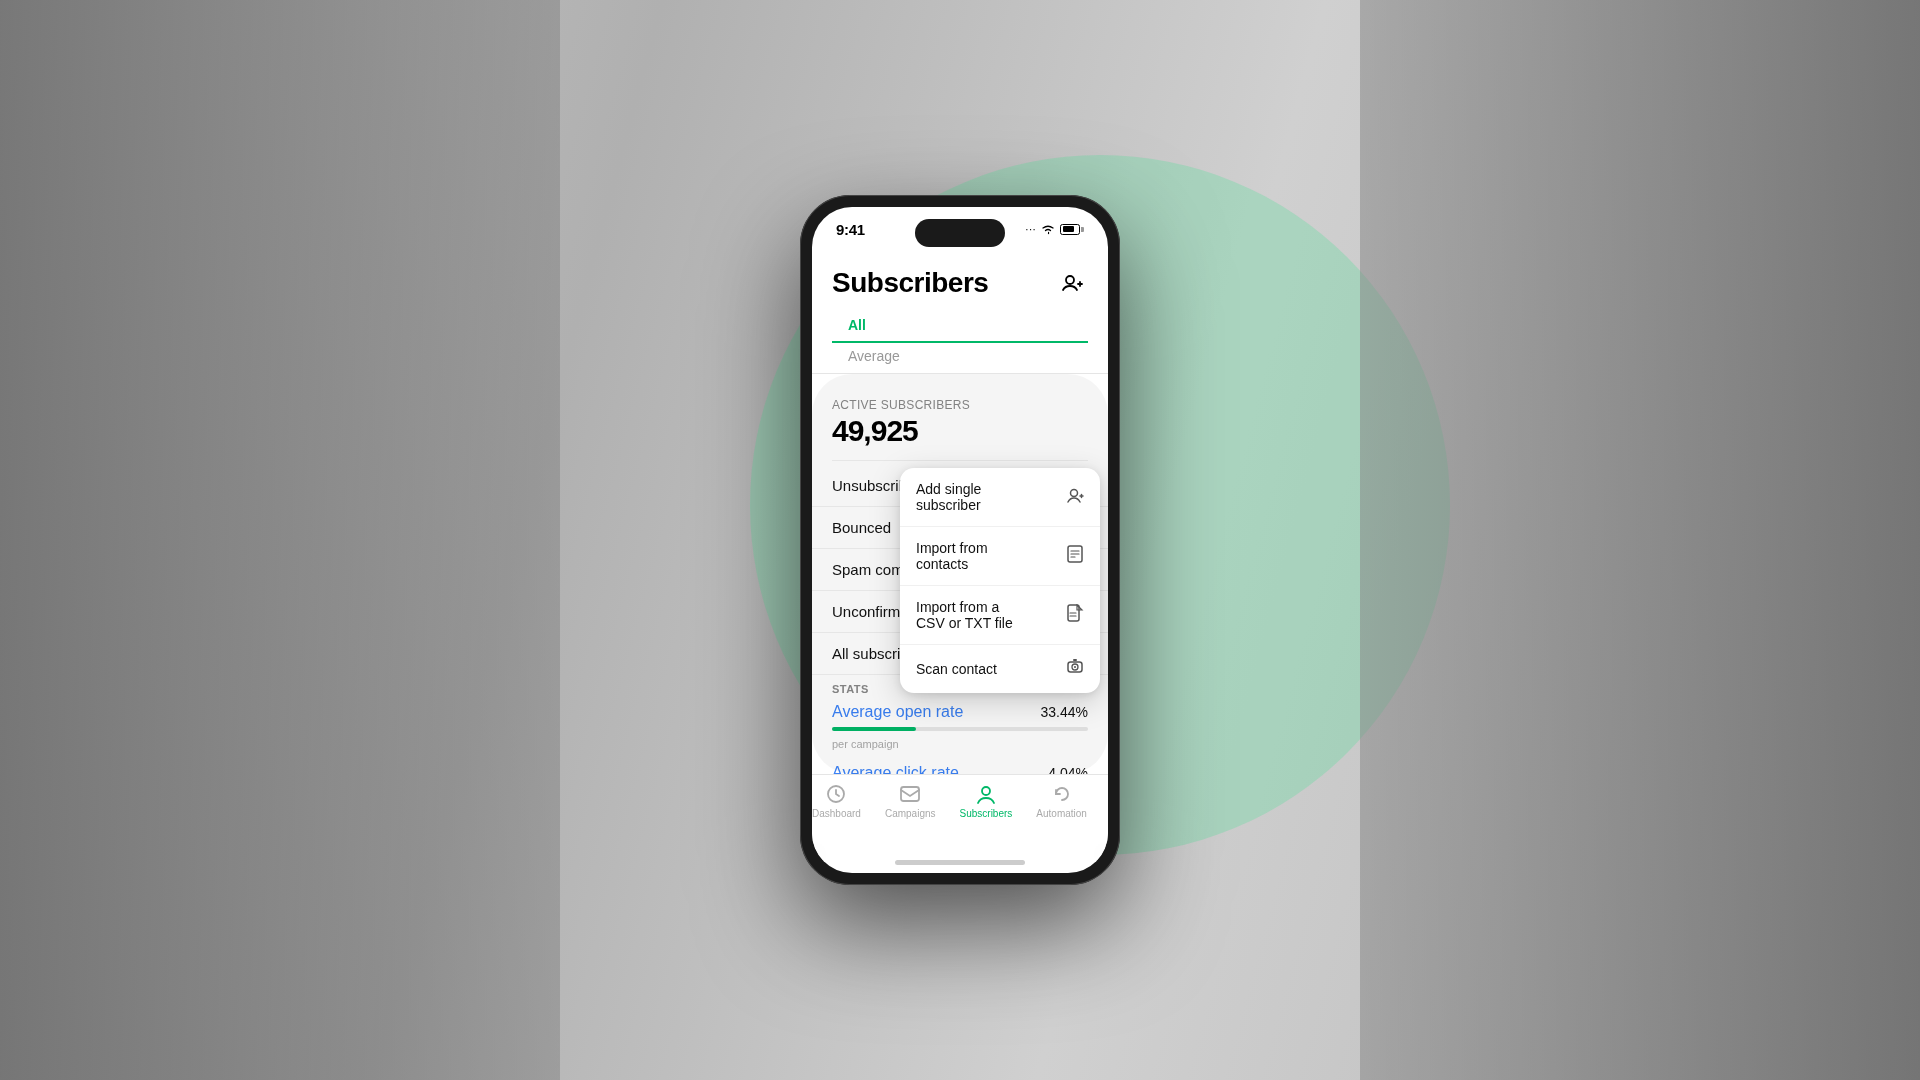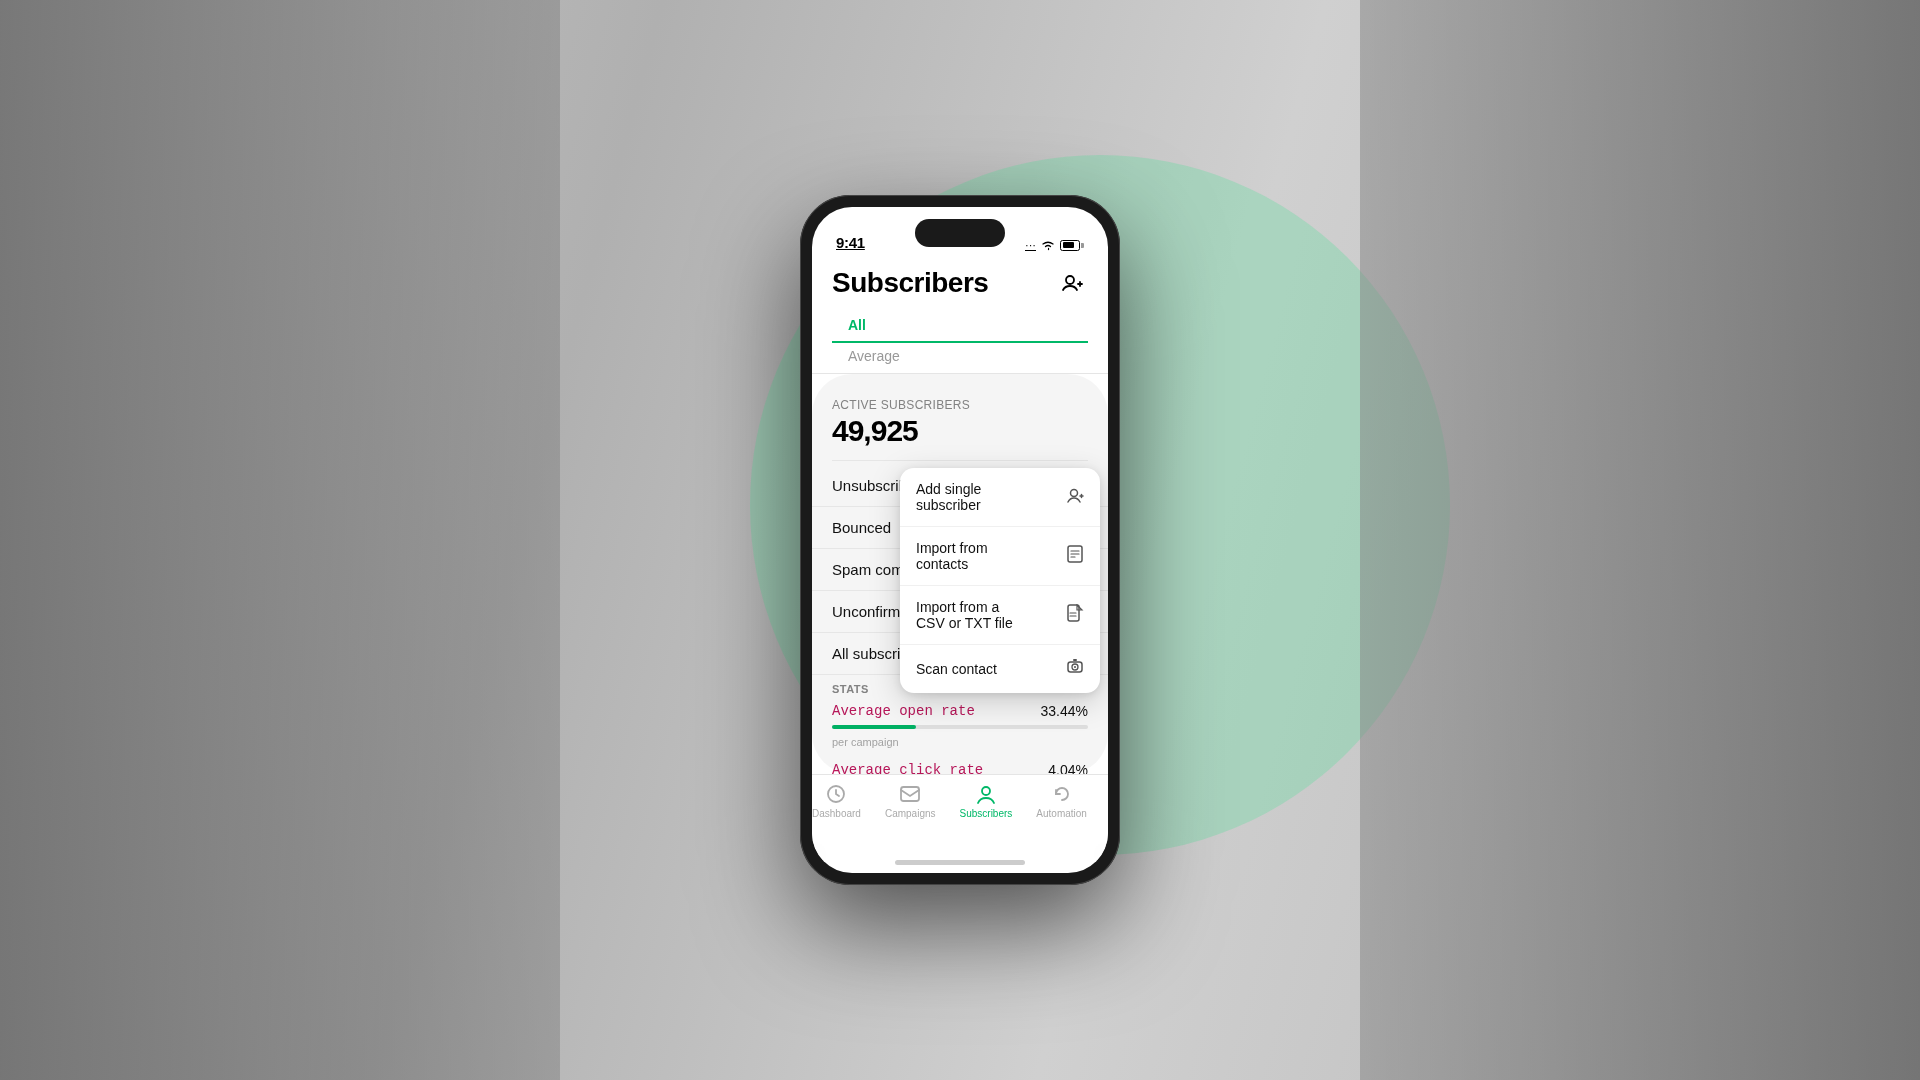--- a/index.html
+++ b/index.html
@@ -101,27 +101,26 @@
       height: 28px;
       background: #1a1a1a;
       border-radius: 20px;
       z-index: 100;
     }
 
     
     .status-bar {
       height: 52px;
       display: flex;
-      align-items: flex-end;
+      align-items: center;
       justify-content: space-between;
       padding: 0 24px 8px;
       flex-shrink: 0;
       position: relative;
       z-index: 50;
-      text-decoration: underline;
     }
 
     .status-time {
       font-size: 15px;
       font-weight: 600;
       color: #000;
       letter-spacing: -0.3px;
     }
 
     .status-icons {
@@ -309,23 +308,22 @@
     }
 
     .stat-header {
       display: flex;
       justify-content: space-between;
       align-items: center;
       margin-bottom: 6px;
     }
 
     .stat-label {
-      font-size: 14px;
-      color: #be185d;
-      font-family: Liberation Mono, monospace;
+      font-size: 16px;
+      color: #3b82f6;
     }
 
     .stat-value {
       font-size: 14px;
       color: #111;
       font-weight: 500;
     }
 
     .progress-bar-bg {
       height: 4px;

